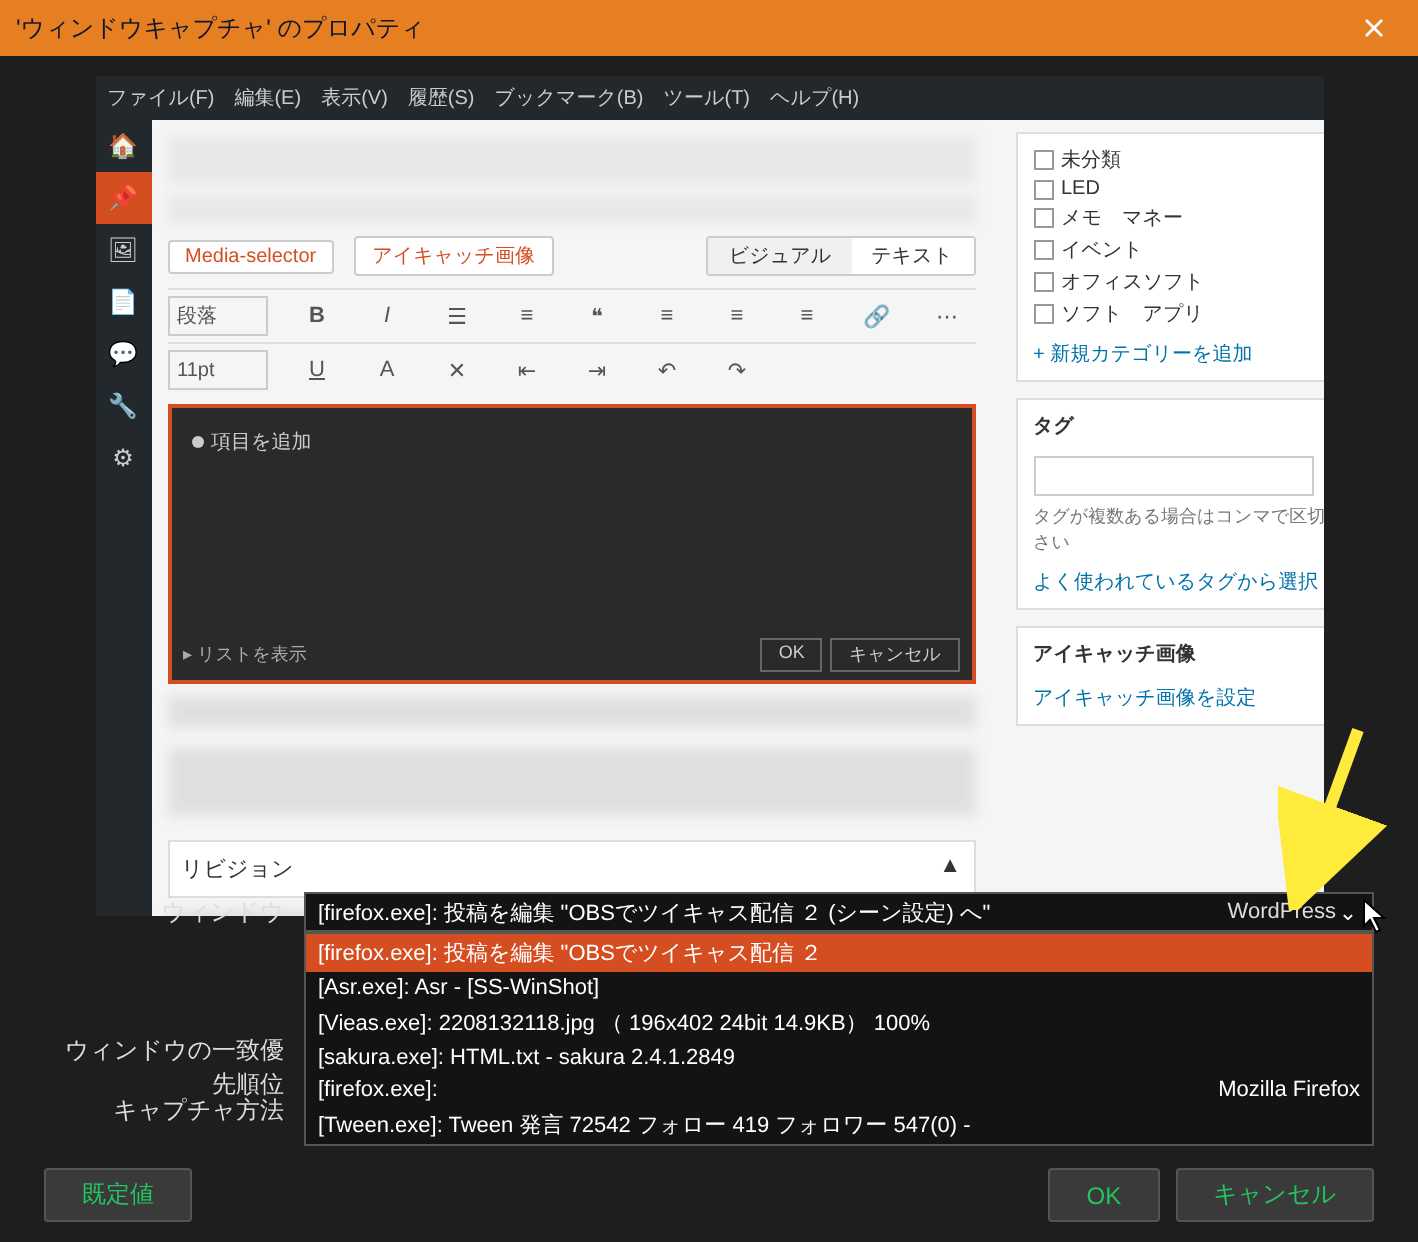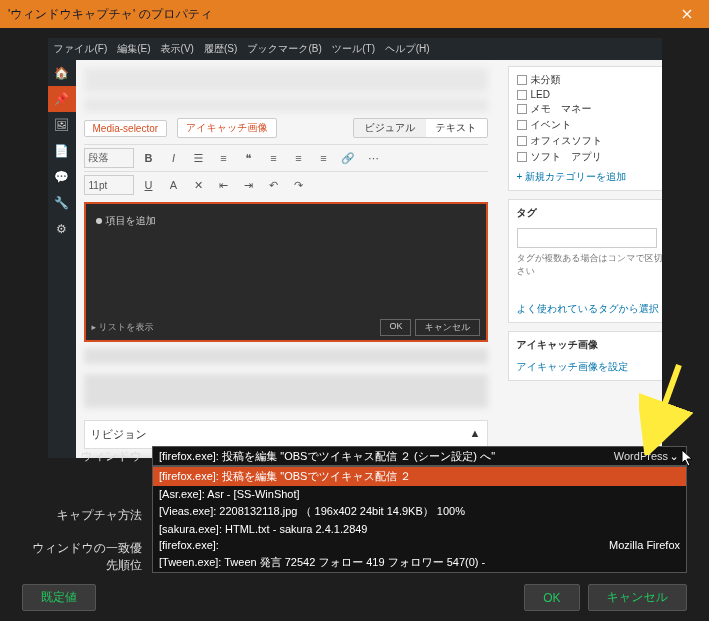--- a/index.html
+++ b/index.html
@@ -19,21 +19,21 @@
     
     .wp-main { position: absolute; left: 28px; top: 22px; width: 420px; height: 398px; padding: 8px; }
     .wp-blur-top { height: 24px; background: #e8e8e8; filter: blur(2px); margin-bottom: 6px; }
     
     .media-row { display: flex; gap: 10px; align-items: center; margin-bottom: 6px; }
     .media-btn { font-size: 10px; padding: 2px 8px; border: 1px solid #ccc; background: #fff; color: #d54e21; border-radius: 2px; }
     .view-tabs { margin-left: auto; display: flex; border: 1px solid #ccc; border-radius: 2px; overflow: hidden; }
     .view-tab { padding: 2px 10px; font-size: 10px; background: #fff; }
     .view-tab.active { background: #f0f0f0; }
     
-    .toolbar-row { display: flex; gap: 5px; padding: 3px 0; border-top: 1px solid #ddd; font-size: 11px; color: #555; }
+    .toolbar-row { display: flex; gap: 15px; padding: 3px 0; border-top: 1px solid #ddd; font-size: 11px; color: #555; }
     .toolbar-btn { width: 20px; height: 20px; display: flex; align-items: center; justify-content: center; }
     .toolbar-sel { height: 20px; border: 1px solid #ccc; padding: 0 4px; font-size: 10px; display: flex; align-items: center; min-width: 50px; }
     
     .editor-canvas { margin-top: 4px; border: 2px solid #d54e21; background: #2a2a2a; height: 140px; position: relative; }
     .editor-inner { position: absolute; left: 6px; top: 6px; right: 6px; bottom: 26px; background: #2a2a2a; }
     .editor-label { color: #ccc; font-size: 10px; padding: 4px; display: flex; align-items: center; gap: 4px; }
     .editor-bullet { width: 6px; height: 6px; border-radius: 50%; background: #ccc; display: inline-block; }
     .editor-foot { position: absolute; left: 6px; right: 6px; bottom: 4px; display: flex; justify-content: space-between; align-items: center; color: #aaa; font-size: 9px; }
     .editor-btns { display: flex; gap: 4px; }
     .editor-small-btn { border: 1px solid #666; padding: 1px 8px; font-size: 9px; color: #ccc; }
@@ -213,21 +213,21 @@
       <div class="side-panel">
         <div class="side-header">
             <span>タグ</span>
             <span>▲</span>
           </div>
         <div style="display:flex;gap:16px;margin-top:4px">
           <div class="side-input"></div>
           <button class="side-add-btn">追加</button>
         </div>
         <div class="side-note">タグが複数ある場合はコンマで区切ってください</div>
-        <div class="side-link" style="margin-top:24px">よく使われているタグから選択</div>
+        <div class="side-link" style="margin-top:6px">よく使われているタグから選択</div>
       </div>
 
       <div class="side-panel">
         <div class="side-header">
             <span>アイキャッチ画像</span>
             <span>▲</span>
           </div>
         <div class="side-link" style="margin-top:4px">アイキャッチ画像を設定</div>
       </div>
     </div>
@@ -247,25 +247,25 @@
       <div class="dropdown-list">
         <div class="dropdown-item highlight"><span>[firefox.exe]: 投稿を編集 "OBSでツイキャス配信 ２</span></div>
         <div class="dropdown-item"><span>[Asr.exe]: Asr - [SS-WinShot]</span></div>
         <div class="dropdown-item"><span>[Vieas.exe]: 2208132118.jpg （ 196x402  24bit  14.9KB）  100%</span></div>
         <div class="dropdown-item"><span>[sakura.exe]: HTML.txt - sakura 2.4.1.2849</span></div>
         <div class="dropdown-item"><span>[firefox.exe]:</span> <span class="blur-span" style="display:inline-block;width:200px">&nbsp;</span><span class="right">Mozilla Firefox</span></div>
         <div class="dropdown-item"><span>[Tween.exe]: Tween  発言 72542  フォロー 419  フォロワー 547(0) -</span> <span class="blur-span" style="display:inline-block;width:60px">&nbsp;</span></div>
       </div>
     </div>
   </div>
+  <div class="control-row" style="position:relative;top:-62px;pointer-events:none">
+    <div class="control-label">ウィンドウの一致優先順位</div>
+  </div>
   <div class="control-row" style="position:relative;top:-72px;pointer-events:none">
     <div class="control-label">キャプチャ方法</div>
-  </div>
-  <div class="control-row" style="position:relative;top:-62px;pointer-events:none">
-    <div class="control-label">ウィンドウの一致優先順位</div>
   </div>
 
 </div>
 
 <div class="footer-btns">
   <button class="footer-btn">既定値</button>
   <div class="footer-right">
     <button class="footer-btn">OK</button>
     <button class="footer-btn">キャンセル</button>
   </div>

